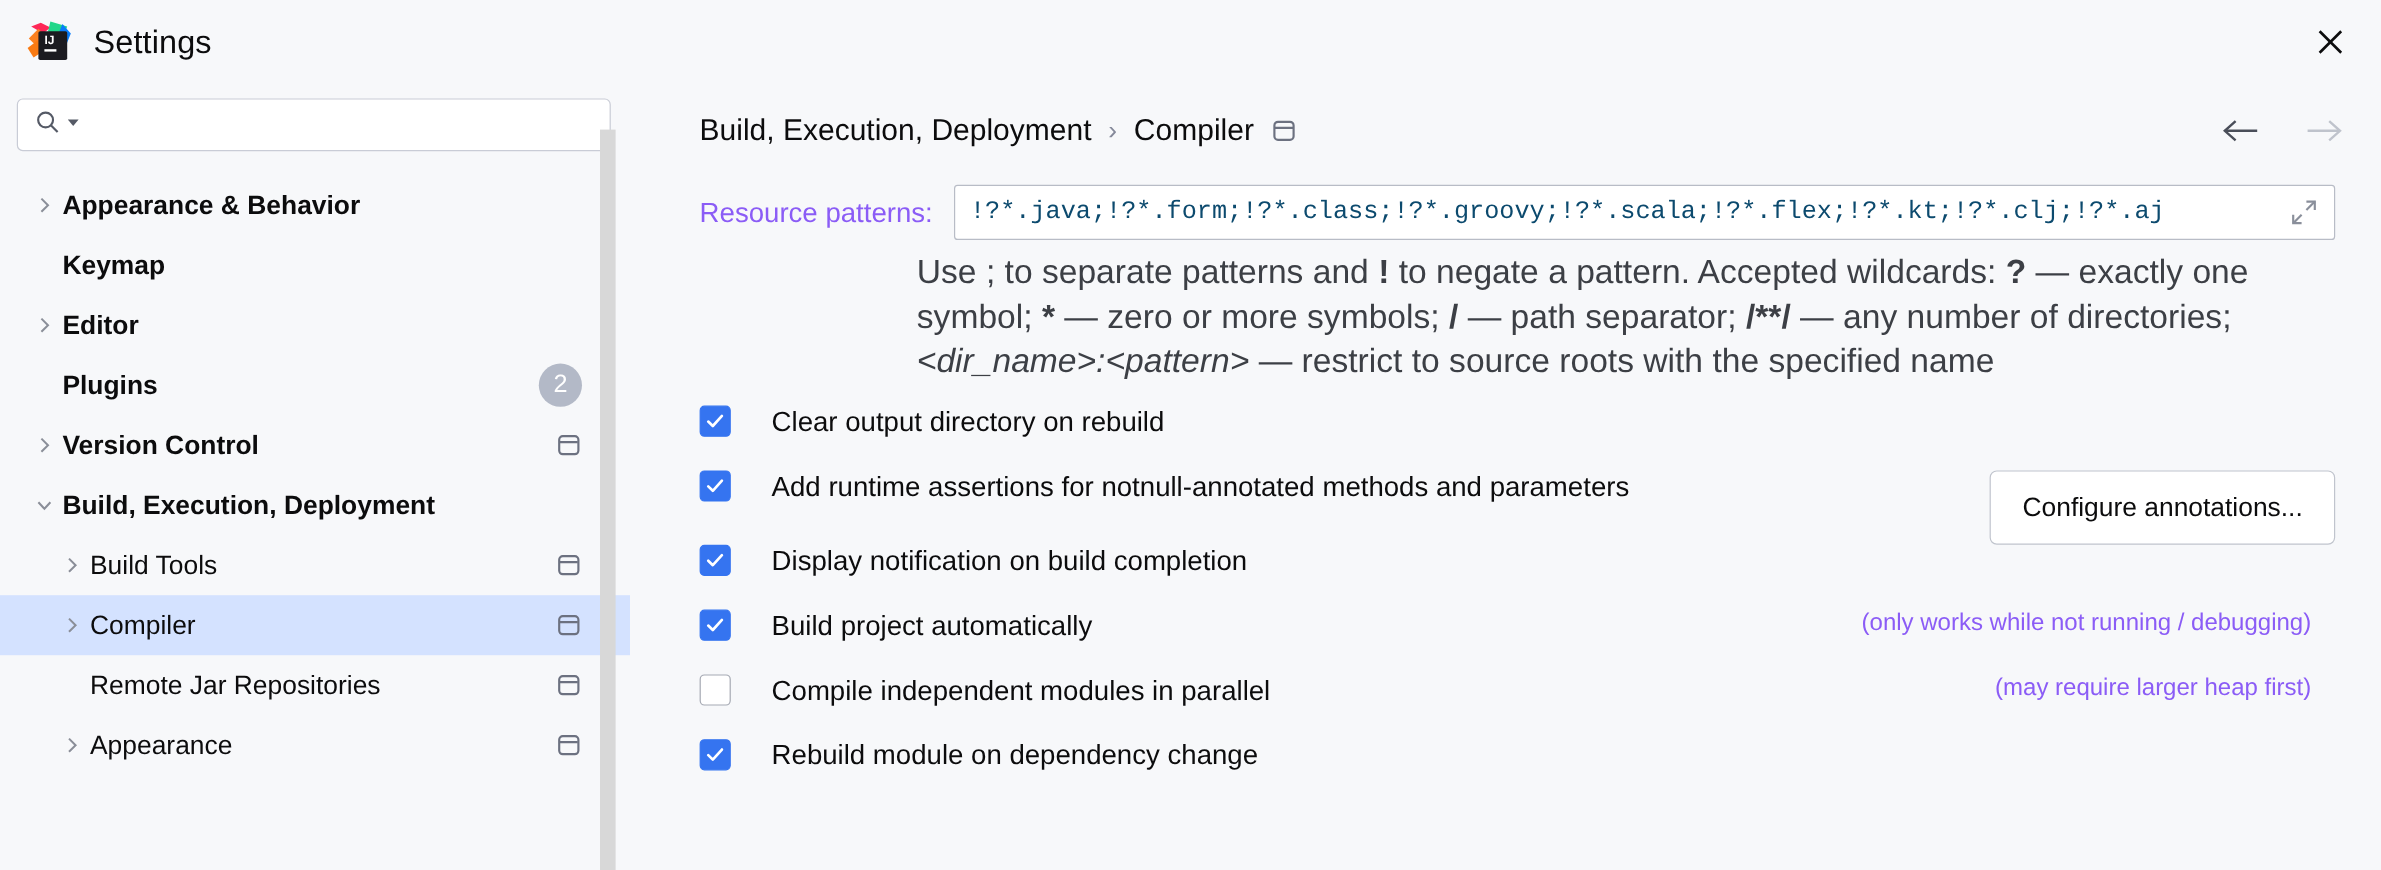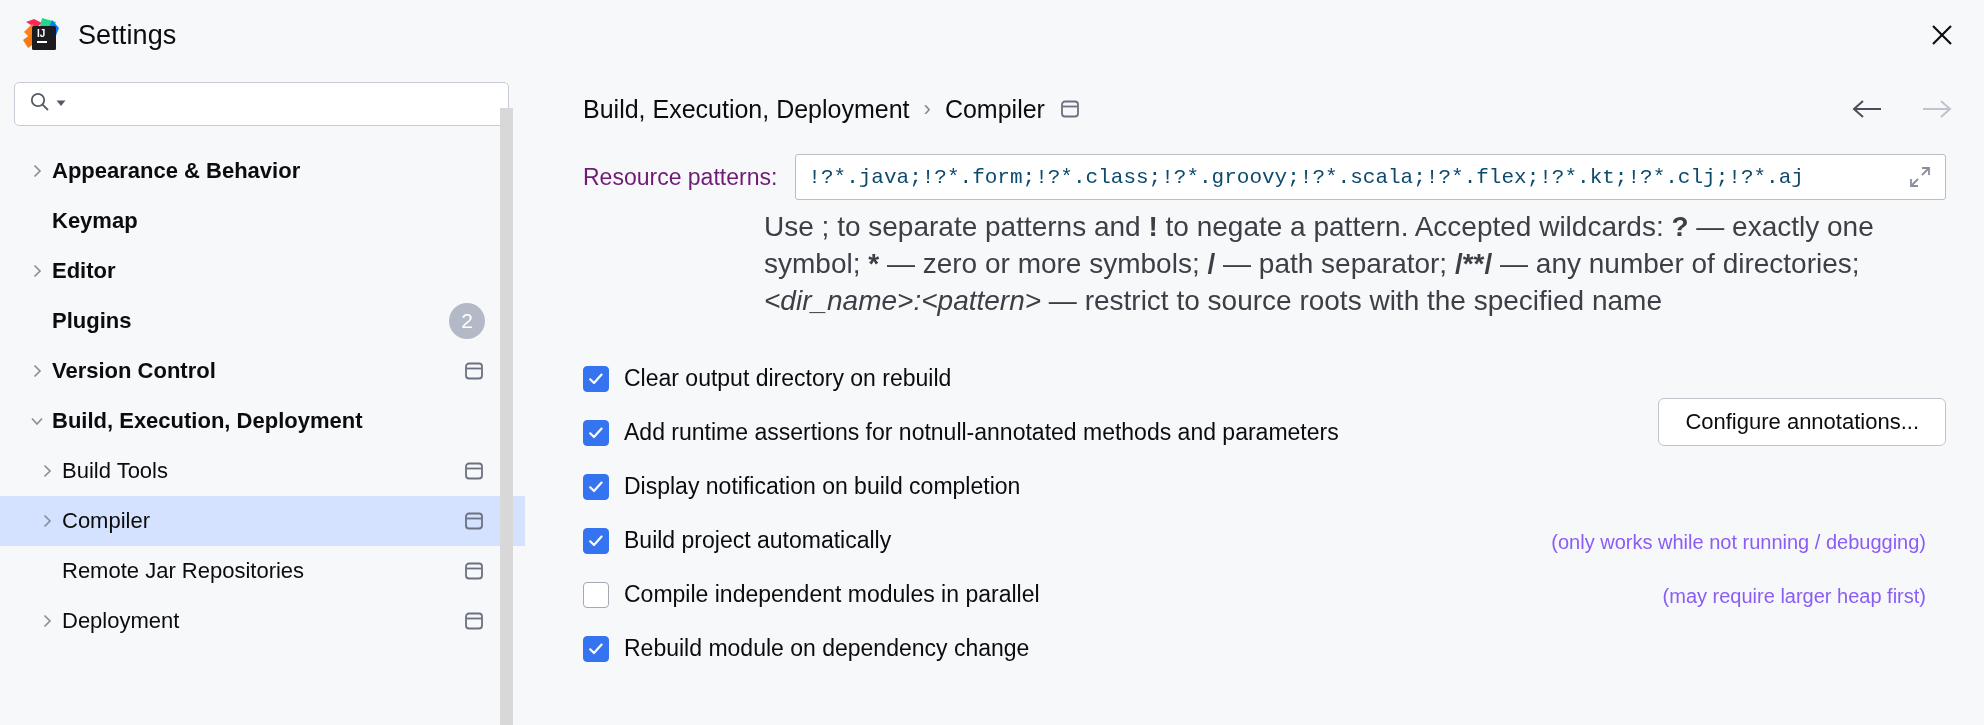--- a/index.html
+++ b/index.html
@@ -75,21 +75,21 @@
   .tree-row .spacer-icon { flex: 1 1 auto; }
   .badge {
     min-width: 36px; height: 36px; padding: 0 9px; border-radius: 18px;
     background: #b3b9c7; color: #ffffff; font-size: 21px;
     display: flex; align-items: center; justify-content: center;
   }
   .proj-icon { display: flex; align-items: center; justify-content: center; }
 
   
   .lvl0 { padding-left: 22px; }
-  .lvl1 { padding-left: 32px; }
+  .lvl1 { padding-left: 45px; }
 
   .sb-scroll {
     position: absolute; top: 38px; right: 12px; bottom: 0;
     width: 13px; background: #d8d8d8; border-radius: 0;
   }
 
   
   .main {
     flex: 1 1 auto; background: #f7f8fa;
     padding: 0 0 0 36px; position: relative; min-width: 0;
@@ -100,21 +100,21 @@
   }
   .crumb { font-size: 25px; color: #0c0c0d; white-space: nowrap; }
   .crumb-sep { font-size: 22px; color: #85899a; }
   .nav-arrows { margin-left: auto; display: flex; align-items: center; gap: 32px; }
   .nav-btn { width: 36px; height: 30px; display: flex; align-items: center; justify-content: center; cursor: pointer; }
 
   .field-row {
     display: flex; align-items: center; gap: 18px;
     padding: 18px 38px 0 22px;
   }
-  .field-label { font-size: 23px; color: #701a75; white-space: nowrap; text-align: center; }
+  .field-label { font-size: 23px; color: #8b5cf6; white-space: nowrap; text-align: center; }
   .text-field {
     flex: 1 1 auto; height: 46px; background: #ffffff;
     border: 1px solid #b8bcc6; border-radius: 3px;
     display: flex; align-items: center; padding: 0 8px 0 12px; min-width: 0;
   }
   .text-field input {
     flex: 1 1 auto; border: 0; outline: none; background: transparent;
     font-family: "Liberation Mono", monospace; font-size: 21px; color: #0c4a6e;
     min-width: 0; height: 100%;
   }
@@ -122,31 +122,31 @@
 
   .help-text {
     font-size: 28px; line-height: 1.33; color: #3c3f45;
     padding: 8px 38px 0 203px; max-width: 1760px;
   }
   .help-text b { font-weight: bold; }
   .help-text i { font-style: italic; }
 
   .checks { padding: 18px 38px 0 22px; }
   .check-row {
-    display: flex; align-items: flex-end; min-height: 54px; gap: 15px;
+    display: flex; align-items: flex-start; min-height: 54px; gap: 34px;
   }
   .cb {
     width: 26px; height: 26px; flex: 0 0 26px; border-radius: 4px;
     display: flex; align-items: center; justify-content: center; cursor: pointer;
   }
   .cb.on { background: #3574f0; border: 1px solid #3574f0; }
   .cb.off { background: #ffffff; border: 1px solid #a5a9b3; }
   .check-label { font-size: 23px; color: #0c0c0d; white-space: nowrap; }
   .row-btn {
-    margin-left: auto; height: 48px; padding: 0 26px;
+    margin-left: auto; height: 62px; padding: 0 26px;
     background: #ffffff; border: 1px solid #c0c4cd; border-radius: 6px;
     font-family: "Liberation Sans", sans-serif; font-size: 22px; color: #0c0c0d;
     cursor: pointer; white-space: nowrap;
   }
   .row-hint {
     margin-left: auto; font-size: 20px; color: #8b5cf6; white-space: nowrap;
     padding-right: 20px;
   }
 </style>
 </head>
@@ -289,21 +289,21 @@
                 <line x1="3.5" y1="7.5" x2="18.5" y2="7.5" stroke="#6c7180" stroke-width="1.8"></line>
               </svg>
             </span>
           </div>
           <div class="tree-row lvl1">
             <span class="twisty">
               <svg width="18" height="18" viewBox="0 0 18 18">
                 <polyline points="6.5,3.5 12,9 6.5,14.5" fill="none" stroke="#8b8f99" stroke-width="1.7"></polyline>
               </svg>
             </span>
-            <span class="tree-label">Deployment</span>
+            <span class="tree-label">Appearance</span>
             <span class="spacer-icon"></span>
             <span class="proj-icon">
               <svg width="22" height="20" viewBox="0 0 22 20">
                 <rect x="3" y="2.5" width="16" height="15" rx="3" fill="none" stroke="#6c7180" stroke-width="1.8"></rect>
                 <line x1="3.5" y1="7.5" x2="18.5" y2="7.5" stroke="#6c7180" stroke-width="1.8"></line>
               </svg>
             </span>
           </div>
         </div>
       <div class="sb-scroll"></div>

